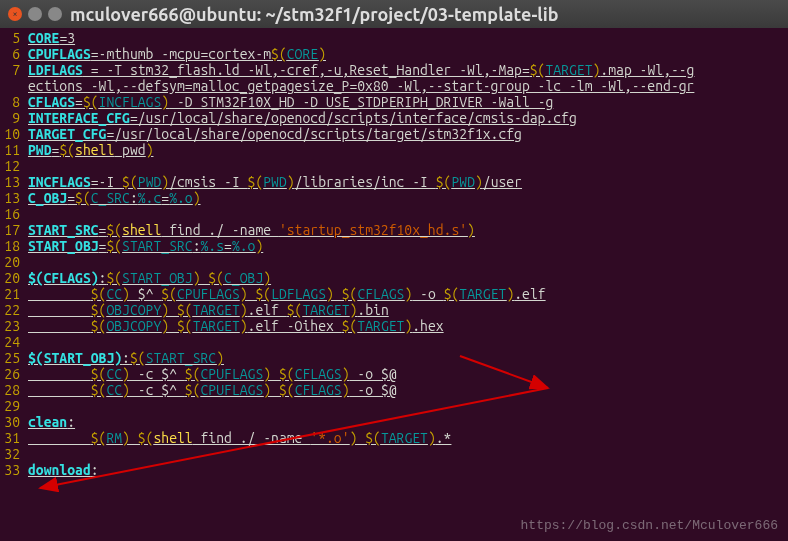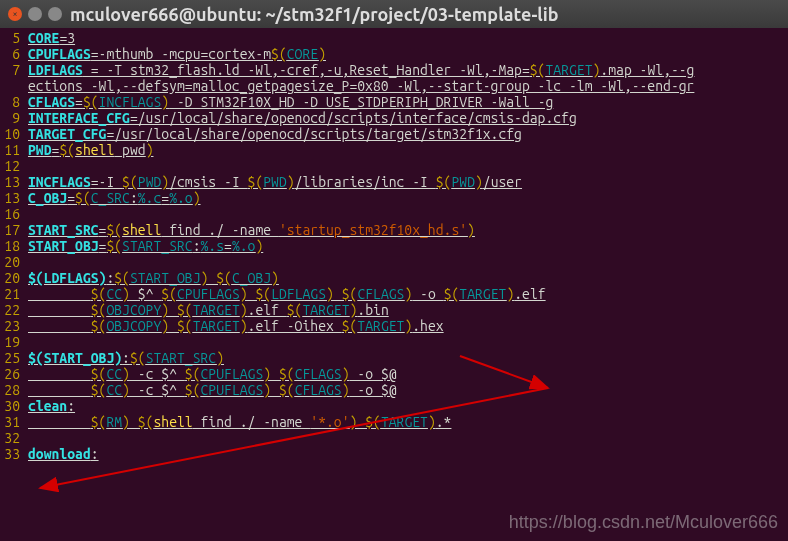--- a/index.html
+++ b/index.html
@@ -50,22 +50,22 @@
 .c-cyan { color: #34e2e2; }
 .c-orange { color: #ce5c00; }
 .c-teal { color: #06989a; }
 .c-white { color: #d3d7cf; }
 .c-bold { font-weight: bold; }
 .watermark {
   position: absolute;
   right: 10px;
   bottom: 8px;
   color: rgba(200,200,200,0.5);
-  font-size: 18px;
-  font-family: Liberation Sans, sans-serif;
+  font-size: 13px;
+  font-family: Liberation Mono, monospace;
 }
 svg.arrows {
   position: absolute;
   top: 0; left: 0;
   pointer-events: none;
 }
 </style>
 </head>
 <body>
 
@@ -103,37 +103,38 @@
 <div class="line"><span class="lineno">13</span><span class="code"><span class="c-cyan c-bold">C_OBJ</span><span class="c-white">=</span><span class="c-yellow">$(</span><span class="c-teal">C_SRC</span><span class="c-white">:</span><span class="c-teal">%.c</span><span class="c-white">=</span><span class="c-teal">%.o</span><span class="c-yellow">)</span></span></div>
 
 <div class="line"><span class="lineno">16</span><span class="code"></span></div>
 
 <div class="line"><span class="lineno">17</span><span class="code"><span class="c-cyan c-bold">START_SRC</span><span class="c-white">=</span><span class="c-yellow">$(</span><span class="c-warm">shell</span><span class="c-white"> find ./ -name </span><span class="c-orange">'startup_stm32f10x_hd.s'</span><span class="c-yellow">)</span></span></div>
 
 <div class="line"><span class="lineno">18</span><span class="code"><span class="c-cyan c-bold">START_OBJ</span><span class="c-white">=</span><span class="c-yellow">$(</span><span class="c-teal">START_SRC</span><span class="c-white">:</span><span class="c-teal">%.s</span><span class="c-white">=</span><span class="c-teal">%.o</span><span class="c-yellow">)</span></span></div>
 
 <div class="line"><span class="lineno">20</span><span class="code"></span></div>
 
-<div class="line"><span class="lineno">20</span><span class="code"><span class="c-cyan c-bold">$(LDFLAGS)</span><span class="c-white">:</span><span class="c-yellow">$(</span><span class="c-teal">START_OBJ</span><span class="c-yellow">) $(</span><span class="c-teal">C_OBJ</span><span class="c-yellow">)</span></span></div>
+<div class="line"><span class="lineno">20</span><span class="code"><span class="c-cyan c-bold">$(CFLAGS)</span><span class="c-white">:</span><span class="c-yellow">$(</span><span class="c-teal">START_OBJ</span><span class="c-yellow">) $(</span><span class="c-teal">C_OBJ</span><span class="c-yellow">)</span></span></div>
 
 <div class="line"><span class="lineno">21</span><span class="code"><span>        </span><span class="c-yellow">$(</span><span class="c-teal">CC</span><span class="c-yellow">)</span><span class="c-white"> $^ </span><span class="c-yellow">$(</span><span class="c-teal">CPUFLAGS</span><span class="c-yellow">) $(</span><span class="c-teal">LDFLAGS</span><span class="c-yellow">) $(</span><span class="c-teal">CFLAGS</span><span class="c-yellow">)</span><span class="c-white"> -o </span><span class="c-yellow">$(</span><span class="c-teal">TARGET</span><span class="c-yellow">)</span><span class="c-white">.elf</span></span></div>
 
 <div class="line"><span class="lineno">22</span><span class="code"><span>        </span><span class="c-yellow">$(</span><span class="c-teal">OBJCOPY</span><span class="c-yellow">) $(</span><span class="c-teal">TARGET</span><span class="c-yellow">)</span><span class="c-white">.elf </span><span class="c-yellow">$(</span><span class="c-teal">TARGET</span><span class="c-yellow">)</span><span class="c-white">.bin</span></span></div>
 
 <div class="line"><span class="lineno">23</span><span class="code"><span>        </span><span class="c-yellow">$(</span><span class="c-teal">OBJCOPY</span><span class="c-yellow">) $(</span><span class="c-teal">TARGET</span><span class="c-yellow">)</span><span class="c-white">.elf -Oihex </span><span class="c-yellow">$(</span><span class="c-teal">TARGET</span><span class="c-yellow">)</span><span class="c-white">.hex</span></span></div>
 
-<div class="line"><span class="lineno">19</span><span class="code"></span></div>
+<div class="line"><span class="lineno">24</span><span class="code"></span></div>
 
 <div class="line"><span class="lineno">25</span><span class="code"><span class="c-cyan c-bold">$(START_OBJ)</span><span class="c-white">:</span><span class="c-yellow">$(</span><span class="c-teal">START_SRC</span><span class="c-yellow">)</span></span></div>
 
 <div class="line"><span class="lineno">26</span><span class="code"><span>        </span><span class="c-yellow">$(</span><span class="c-teal">CC</span><span class="c-yellow">)</span><span class="c-white"> -c $^ </span><span class="c-yellow">$(</span><span class="c-teal">CPUFLAGS</span><span class="c-yellow">) $(</span><span class="c-teal">CFLAGS</span><span class="c-yellow">)</span><span class="c-white"> -o $@</span></span></div>
 
 
 <div class="line"><span class="lineno">28</span><span class="code"><span>        </span><span class="c-yellow">$(</span><span class="c-teal">CC</span><span class="c-yellow">)</span><span class="c-white"> -c $^ </span><span class="c-yellow">$(</span><span class="c-teal">CPUFLAGS</span><span class="c-yellow">) $(</span><span class="c-teal">CFLAGS</span><span class="c-yellow">)</span><span class="c-white"> -o $@</span></span></div>
 
+<div class="line"><span class="lineno">29</span><span class="code"></span></div>
 
 <div class="line"><span class="lineno">30</span><span class="code"><span class="c-cyan c-bold">clean</span><span class="c-white">:</span></span></div>
 
 <div class="line"><span class="lineno">31</span><span class="code"><span>        </span><span class="c-yellow">$(</span><span class="c-teal">RM</span><span class="c-yellow">) $(</span><span class="c-warm">shell</span><span class="c-white"> find ./ -name </span><span class="c-orange">'*.o'</span><span class="c-yellow">) $(</span><span class="c-teal">TARGET</span><span class="c-yellow">)</span><span class="c-white">.*</span></span></div>
 
 <div class="line"><span class="lineno">32</span><span class="code"></span></div>
 
 <div class="line"><span class="lineno">33</span><span class="code"><span class="c-cyan c-bold">download</span><span class="c-white">:</span></span></div>
 
 <svg class="arrows" width="788" height="513">

